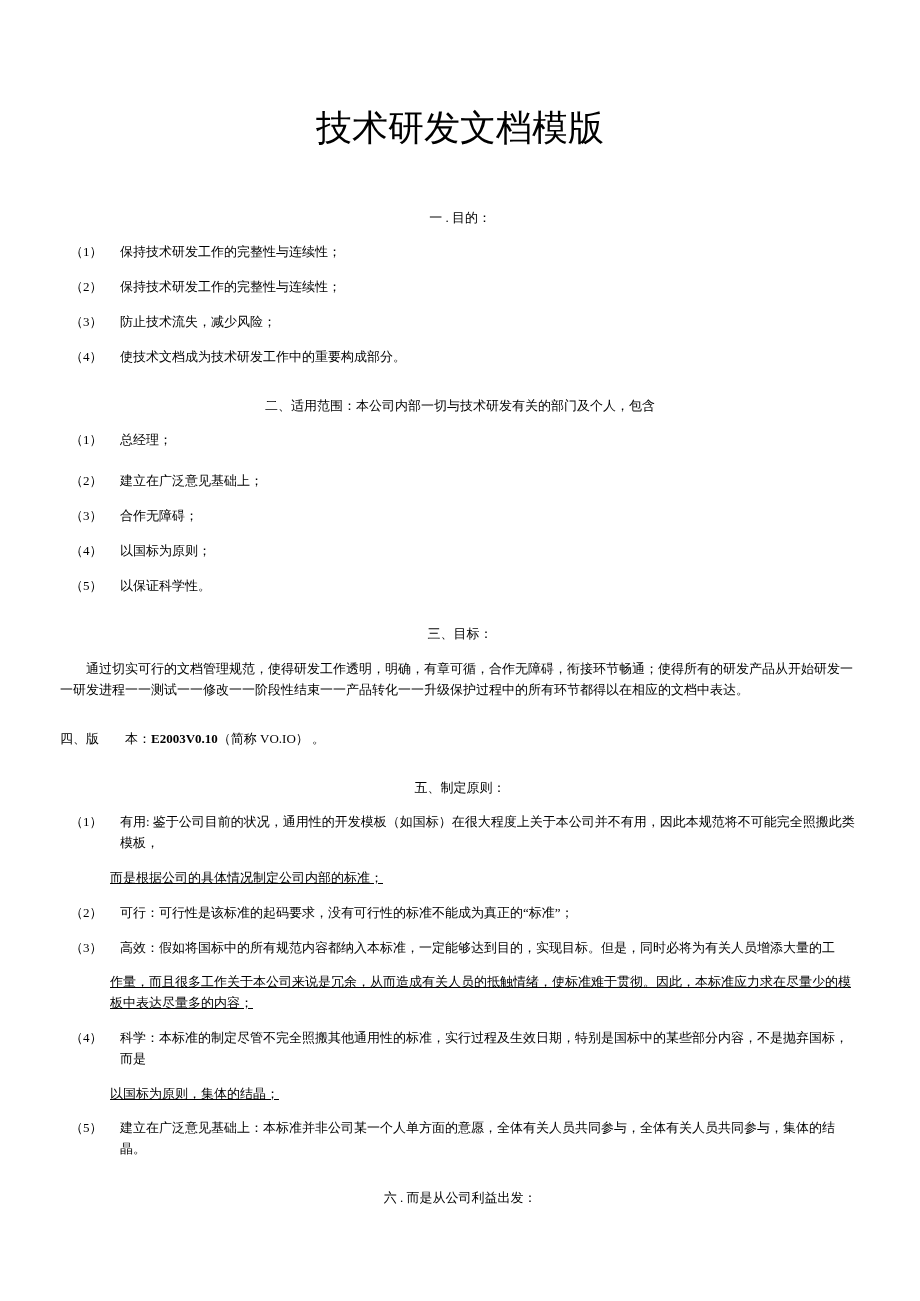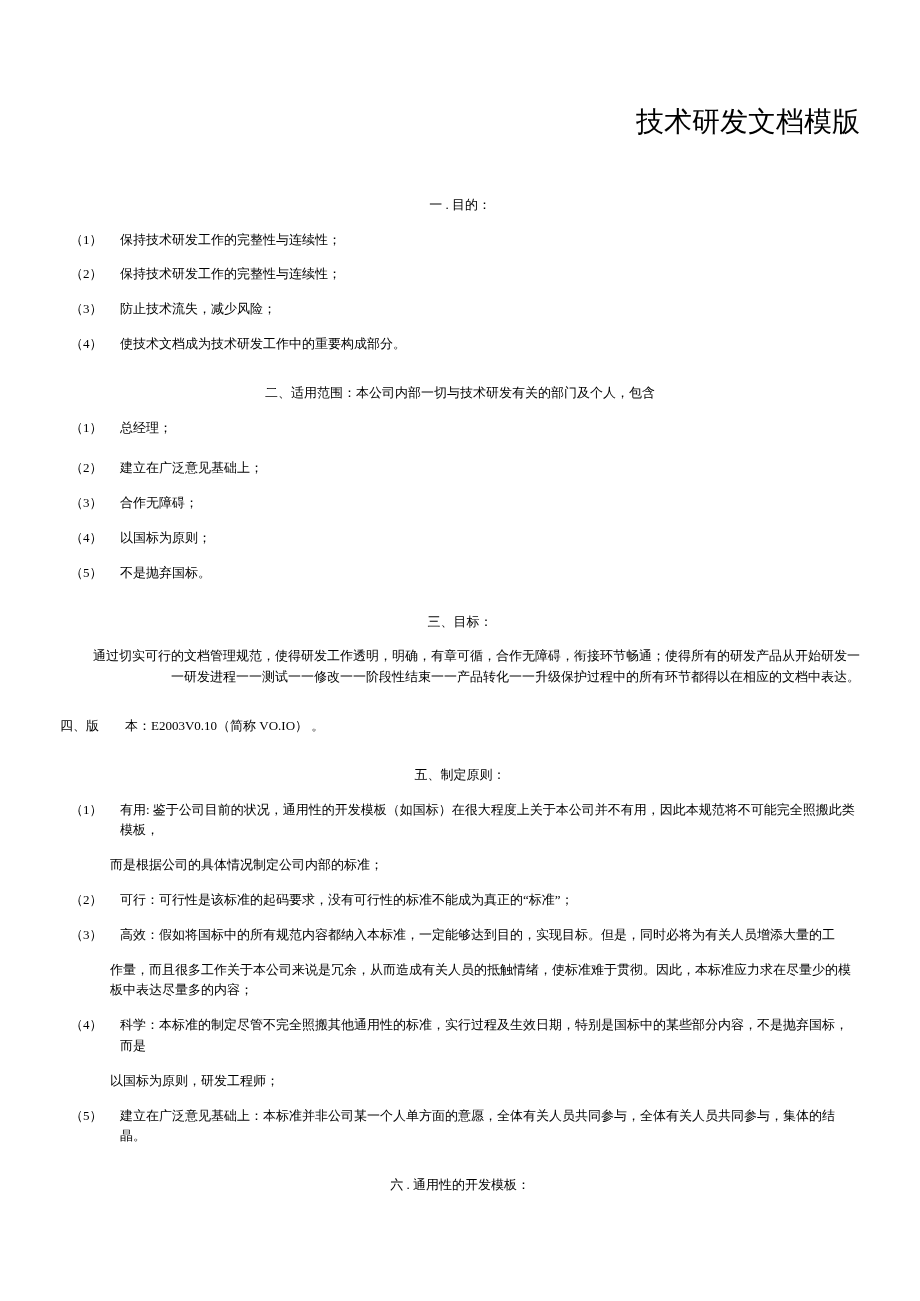--- a/index.html
+++ b/index.html
@@ -11,22 +11,22 @@
       font-family: "SimSun", "宋体", serif;
       background: #ffffff;
       width: 920px;
       min-height: 1301px;
       padding: 100px 60px 60px 60px;
       color: #000;
       font-size: 13px;
       line-height: 1.6;
     }
     .title {
-      text-align: right;
-      font-size: 28px;
+      text-align: center;
+      font-size: 36px;
       font-weight: normal;
       margin-bottom: 50px;
     }
     .section-heading {
       font-size: 13px;
       margin-top: 28px;
       margin-bottom: 14px;
       text-align: center;
     }
     .list-item {
@@ -37,32 +37,32 @@
     .list-num {
       width: 50px;
       flex-shrink: 0;
     }
     .list-text {
       flex: 1;
     }
     .indent-text {
       text-indent: 2em;
       margin-bottom: 0;
-      text-align: right;
     }
     .nested {
       margin-top: 10px;
       padding-left: 50px;
+      text-decoration: underline;
     }
     .section-4 {
       margin-top: 28px;
       margin-bottom: 14px;
     }
     .bold {
-      font-weight: normal;
+      font-weight: bold;
     }
     .spacer-small {
       height: 6px;
     }
   </style>
 </head>
 <body>
 
 <h1 class="title">技术研发文档模版</h1>
 
@@ -97,21 +97,21 @@
 <div class="list-item">
   <span class="list-num">（3）</span>
   <span class="list-text">合作无障碍；</span>
 </div>
 <div class="list-item">
   <span class="list-num">（4）</span>
   <span class="list-text">以国标为原则；</span>
 </div>
 <div class="list-item">
   <span class="list-num">（5）</span>
-  <span class="list-text">不是抛弃国标。</span>
+  <span class="list-text">以保证科学性。</span>
 </div>
 
 <div class="section-heading">三、目标：</div>
 <p class="indent-text">通过切实可行的文档管理规范，使得研发工作透明，明确，有章可循，合作无障碍，衔接环节畅通；使得所有的研发产品从开始研发一一研发进程一一测试一一修改一一阶段性结束一一产品转化一一升级保护过程中的所有环节都得以在相应的文档中表达。</p>
 
 <div class="section-4">
   <span>四、版　　本：</span><span class="bold">E2003V0.10</span><span>（简称 VO.IO） 。</span>
 </div>
 
 <div class="section-heading">五、制定原则：</div>
@@ -126,19 +126,19 @@
 </div>
 <div class="list-item">
   <span class="list-num">（3）</span>
   <span class="list-text">高效：假如将国标中的所有规范内容都纳入本标准，一定能够达到目的，实现目标。但是，同时必将为有关人员增添大量的工</span>
 </div>
 <div class="nested">作量，而且很多工作关于本公司来说是冗余，从而造成有关人员的抵触情绪，使标准难于贯彻。因此，本标准应力求在尽量少的模板中表达尽量多的内容；</div>
 <div class="list-item" style="margin-top:14px;">
   <span class="list-num">（4）</span>
   <span class="list-text">科学：本标准的制定尽管不完全照搬其他通用性的标准，实行过程及生效日期，特别是国标中的某些部分内容，不是抛弃国标，而是</span>
 </div>
-<div class="nested">以国标为原则，研发工程师；</div>
+<div class="nested">以国标为原则，集体的结晶；</div>
 <div class="list-item" style="margin-top:14px;">
   <span class="list-num">（5）</span>
   <span class="list-text">建立在广泛意见基础上：本标准并非公司某一个人单方面的意愿，全体有关人员共同参与，全体有关人员共同参与，集体的结晶。</span>
 </div>
 
-<div class="section-heading">六 . 通用性的开发模板：</div>
+<div class="section-heading">六 . 而是从公司利益出发：</div>
 
 </body></html>

